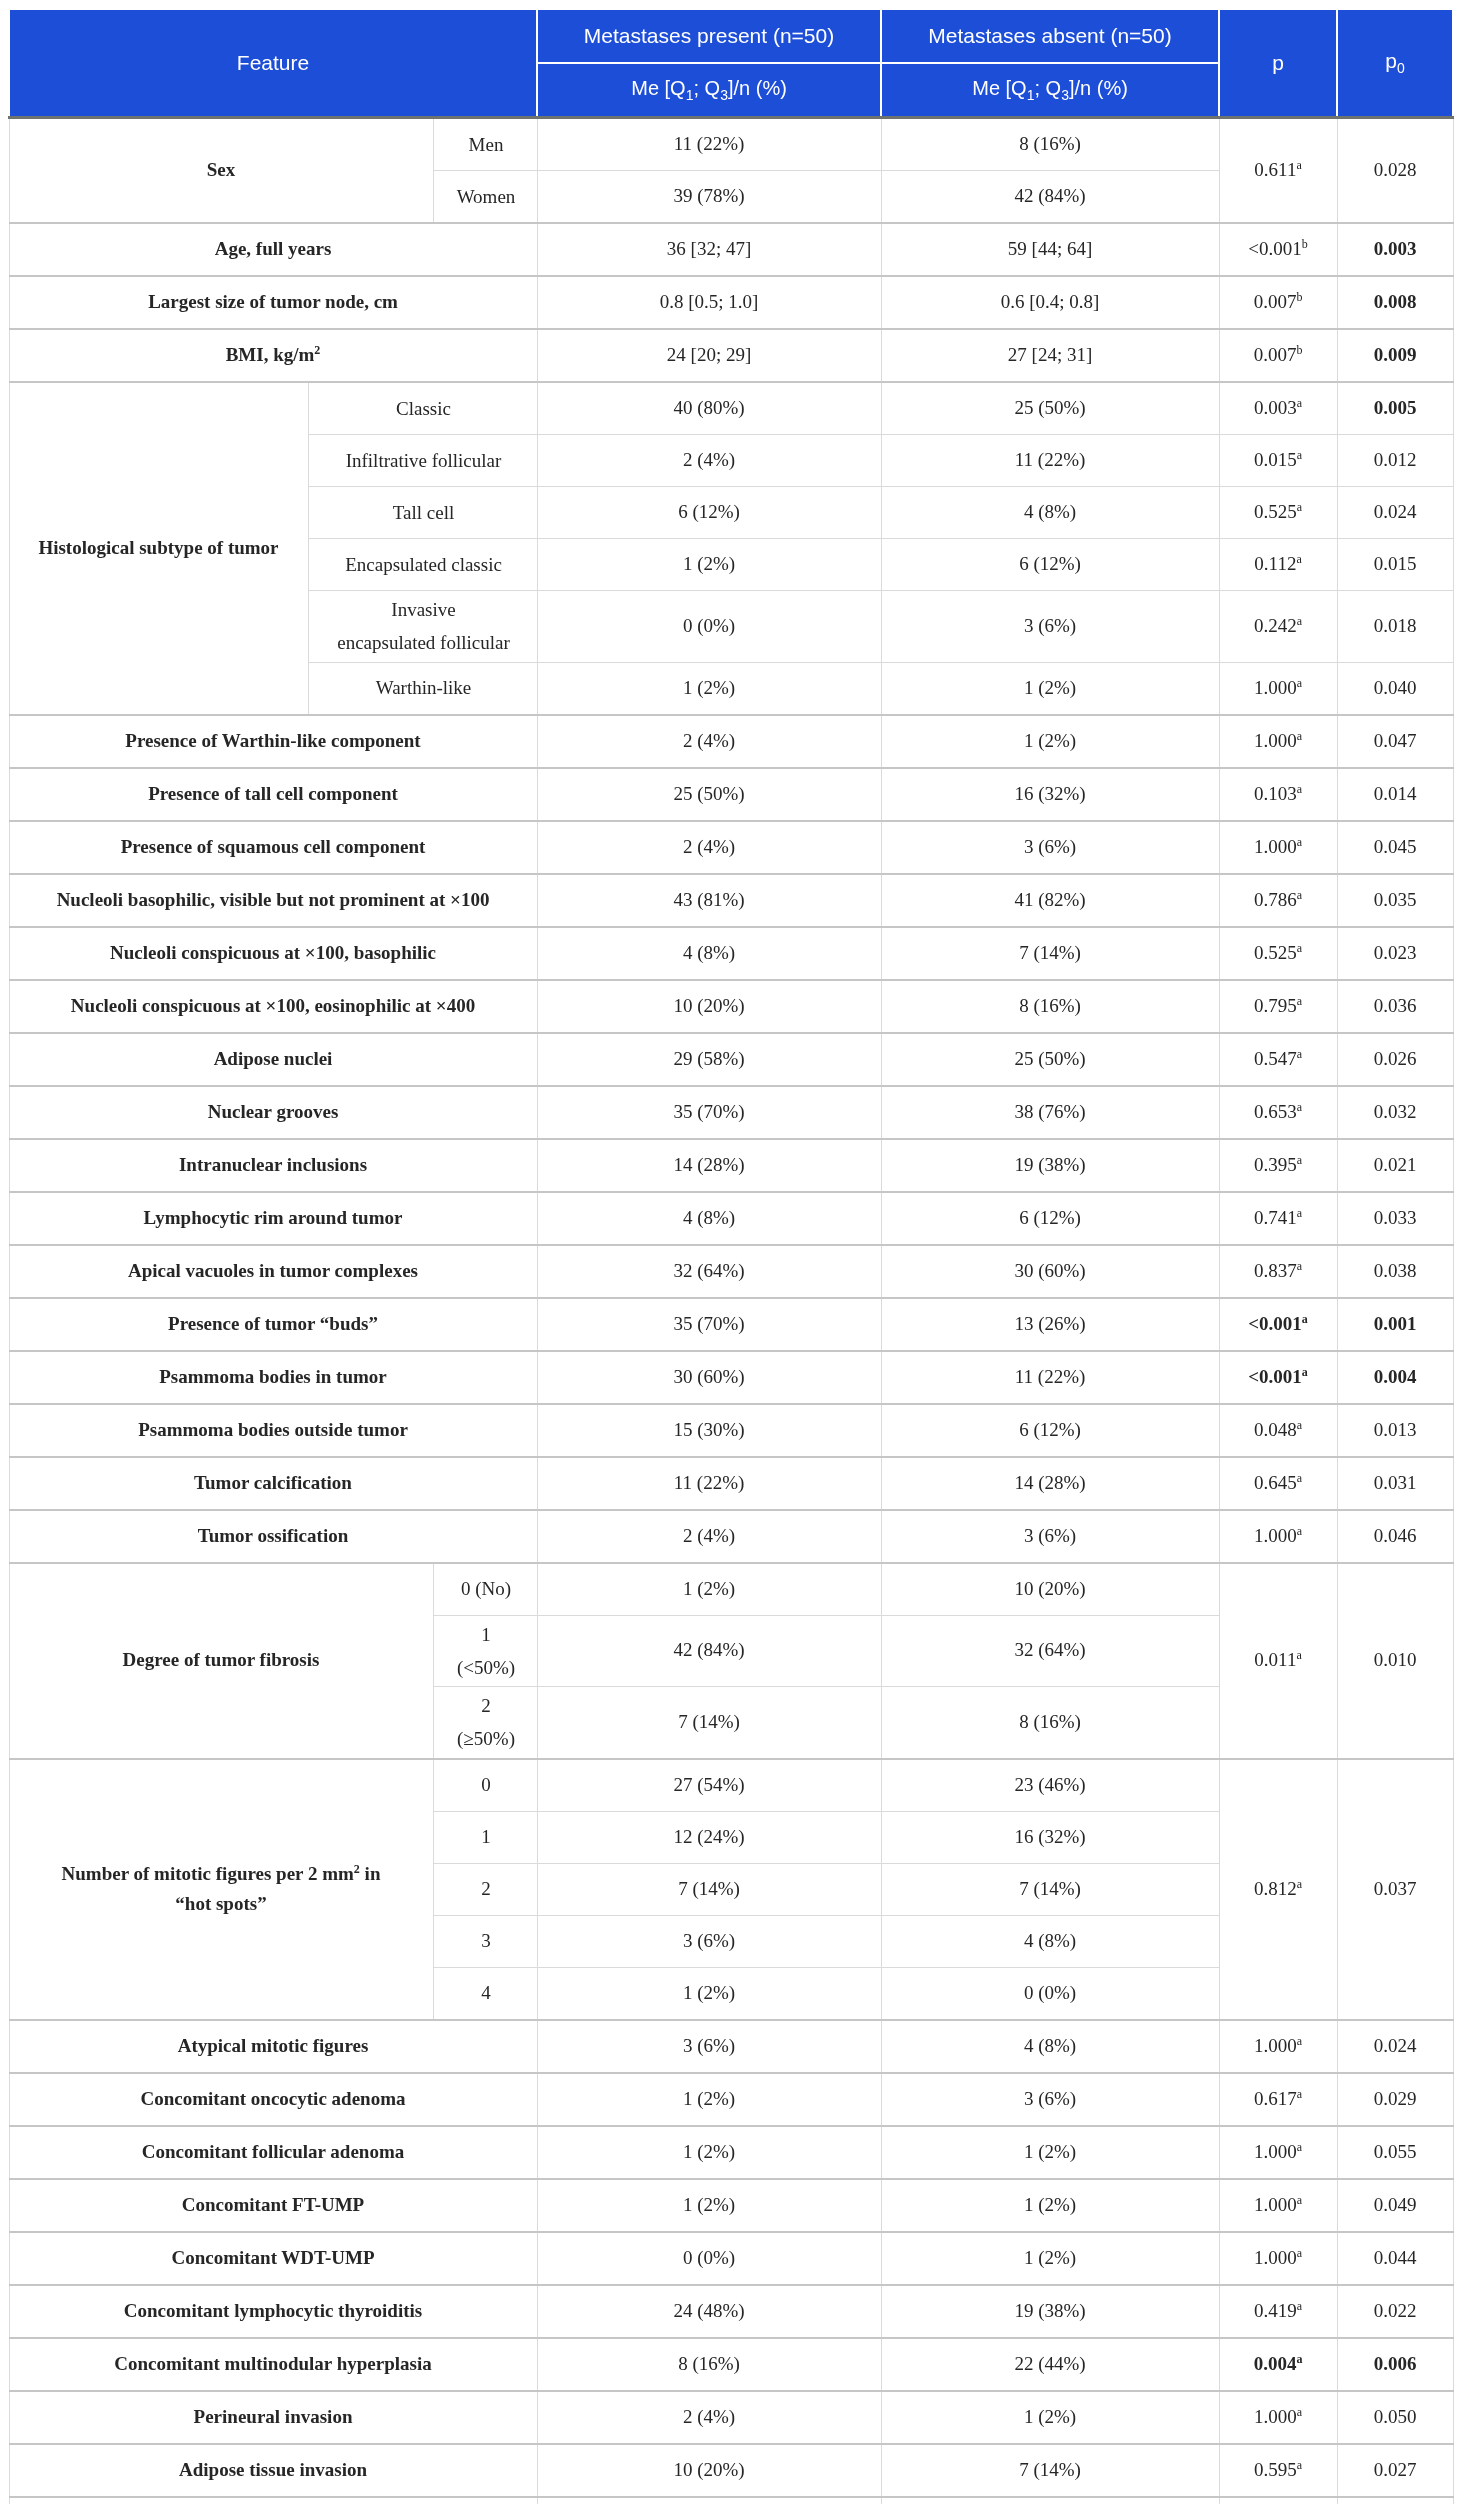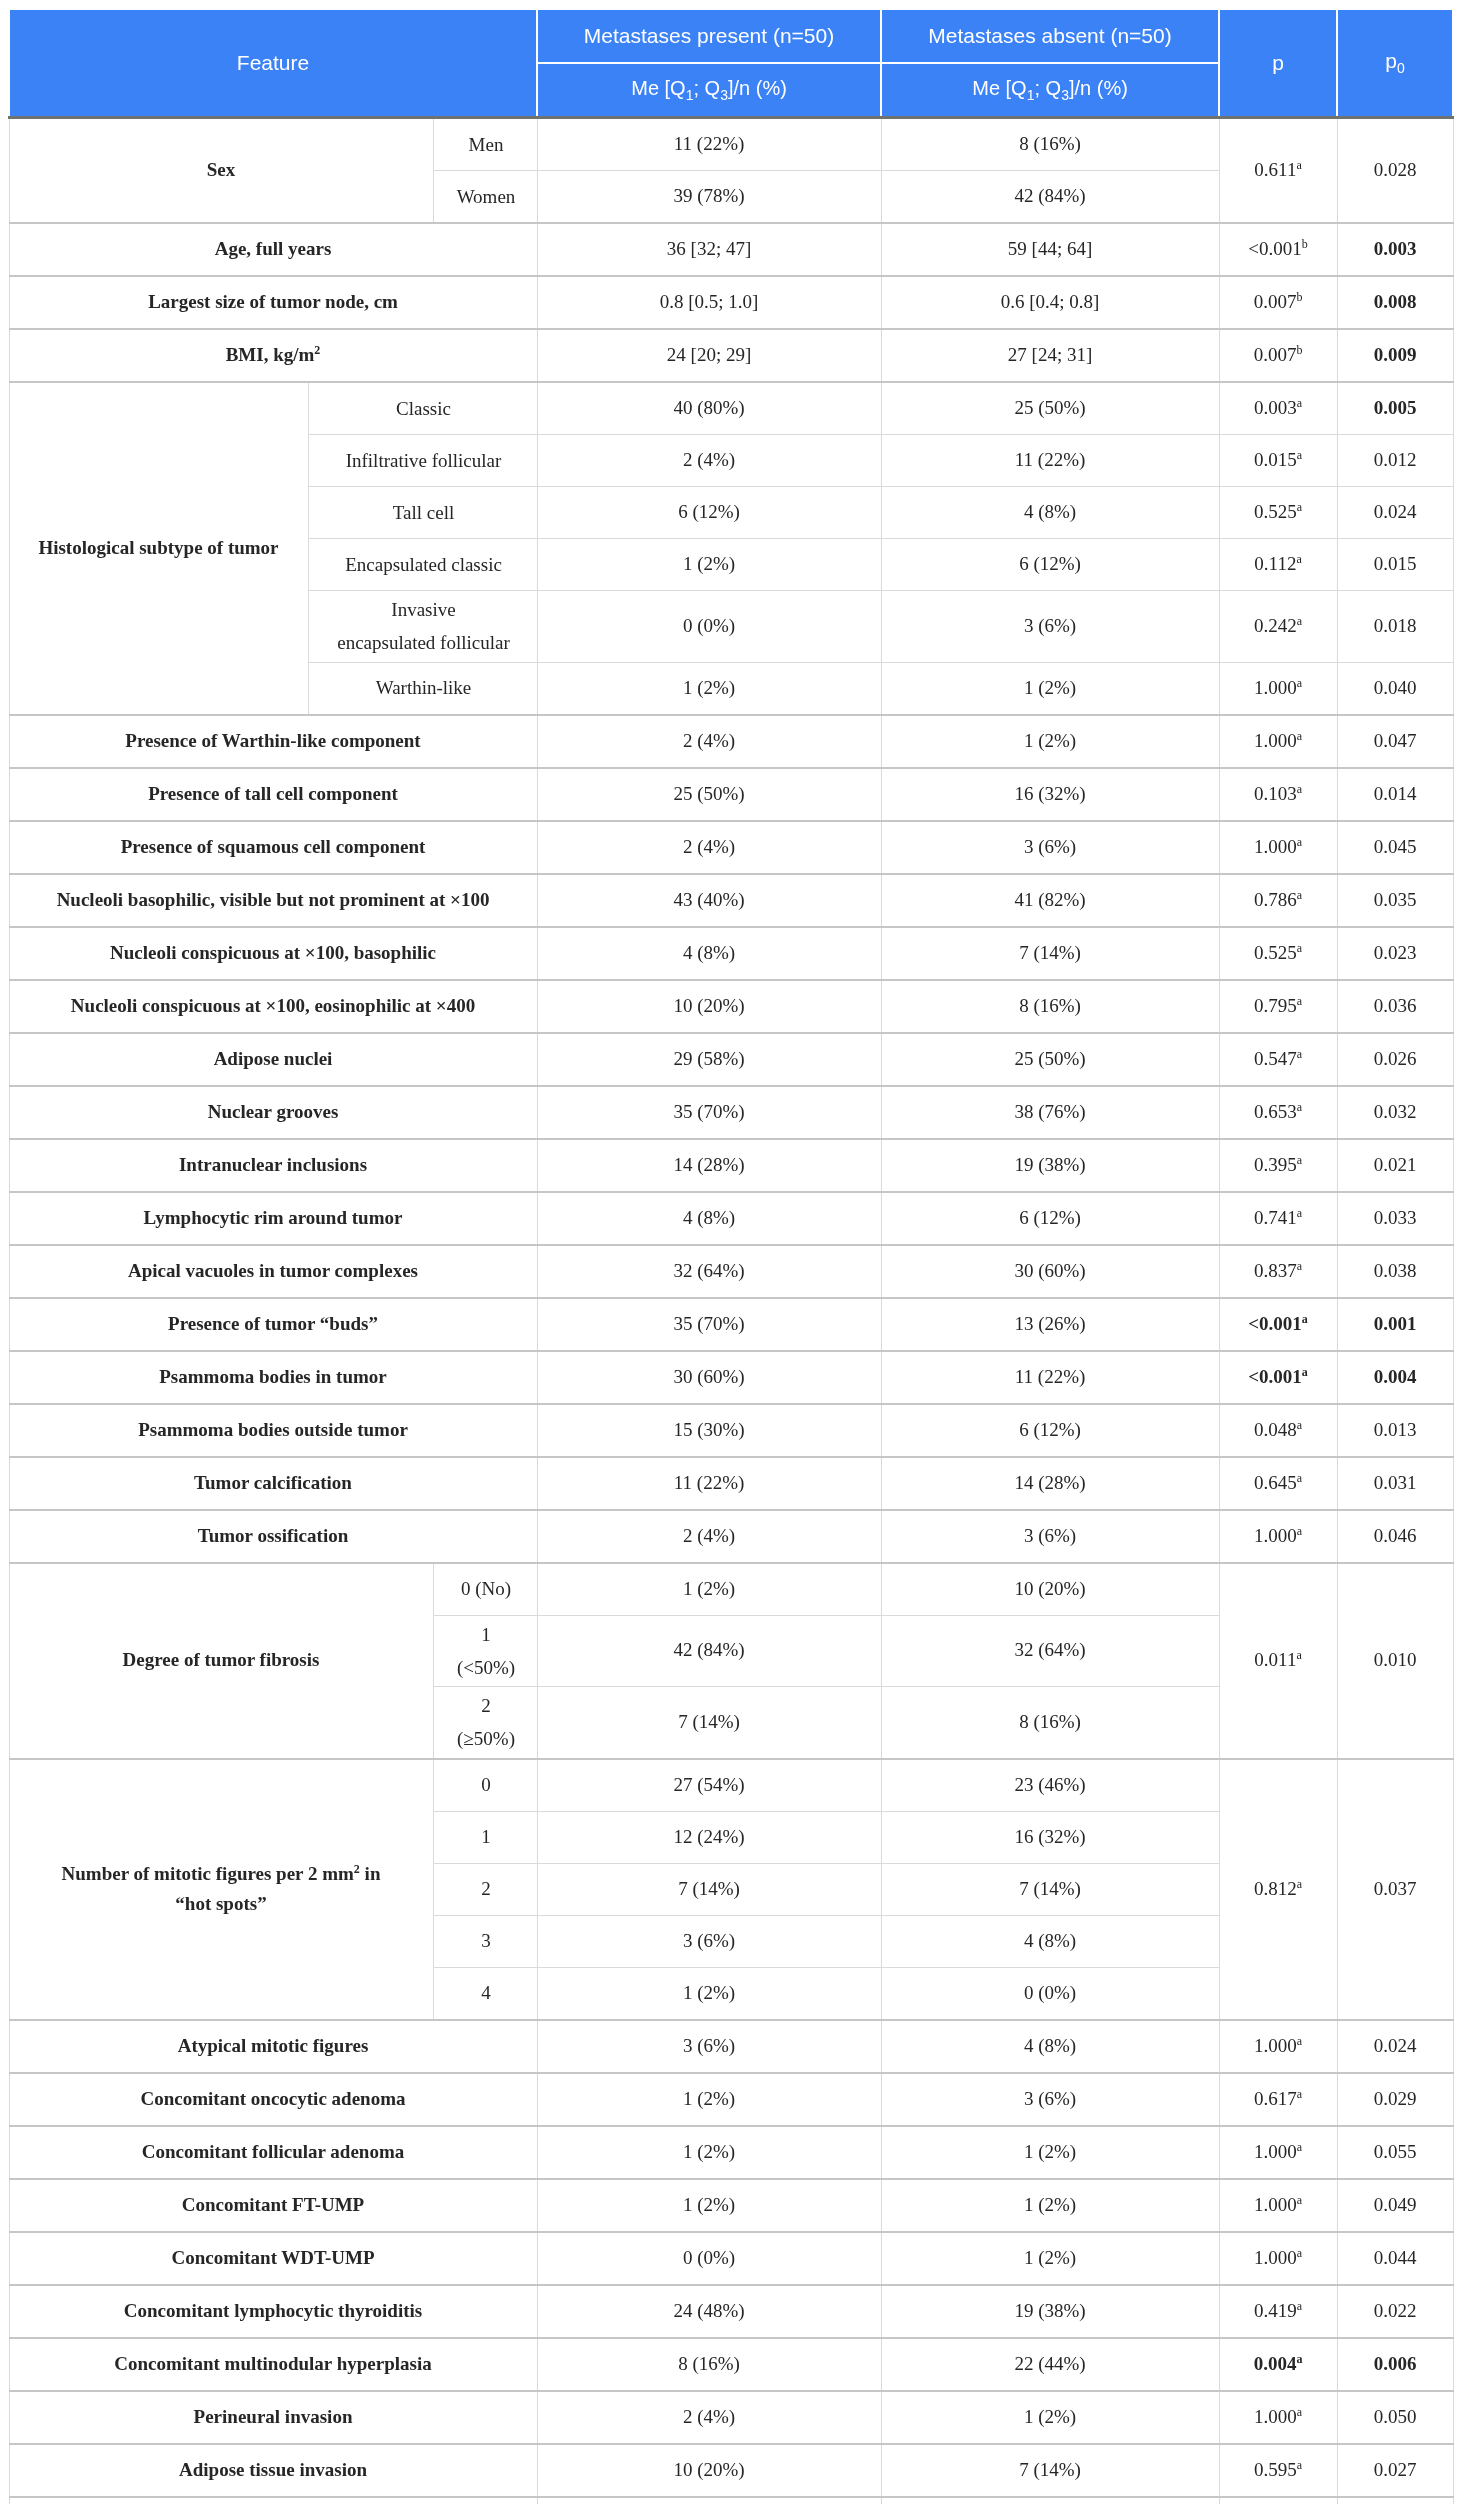--- a/index.html
+++ b/index.html
@@ -14,21 +14,21 @@
 
   table.results {
     border-collapse: collapse;
     table-layout: fixed;
     width: 1444px;
     border-bottom: 2px solid #c2c2c2;
   }
 
   
   thead th {
-    background: #3b82f6;
+    background: #1d4ed8;
     color: #ffffff;
     font-family: "Liberation Sans", sans-serif;
     font-weight: 400;
     font-size: 21px;
     height: 48px;
     border: 2px solid #ffffff;
     border-bottom: 3px solid #6f7370;
     padding: 2px 6px;
     text-align: center;
     vertical-align: middle;
@@ -175,21 +175,21 @@
         </tr>
         <tr class="group">
           <td class="cell-f" colspan="3">Presence of squamous cell component</td>
           <td class="cell-v">2 (4%)</td>
           <td class="cell-v">3 (6%)</td>
           <td class="cell-p">1.000<sup>a</sup></td>
           <td class="cell-p">0.045</td>
         </tr>
         <tr class="group">
           <td class="cell-f" colspan="3">Nucleoli basophilic, visible but not prominent at ×100</td>
-          <td class="cell-v">43 (40%)</td>
+          <td class="cell-v">43 (81%)</td>
           <td class="cell-v">41 (82%)</td>
           <td class="cell-p">0.786<sup>a</sup></td>
           <td class="cell-p">0.035</td>
         </tr>
         <tr class="group">
           <td class="cell-f" colspan="3">Nucleoli conspicuous at ×100, basophilic</td>
           <td class="cell-v">4 (8%)</td>
           <td class="cell-v">7 (14%)</td>
           <td class="cell-p">0.525<sup>a</sup></td>
           <td class="cell-p">0.023</td>

